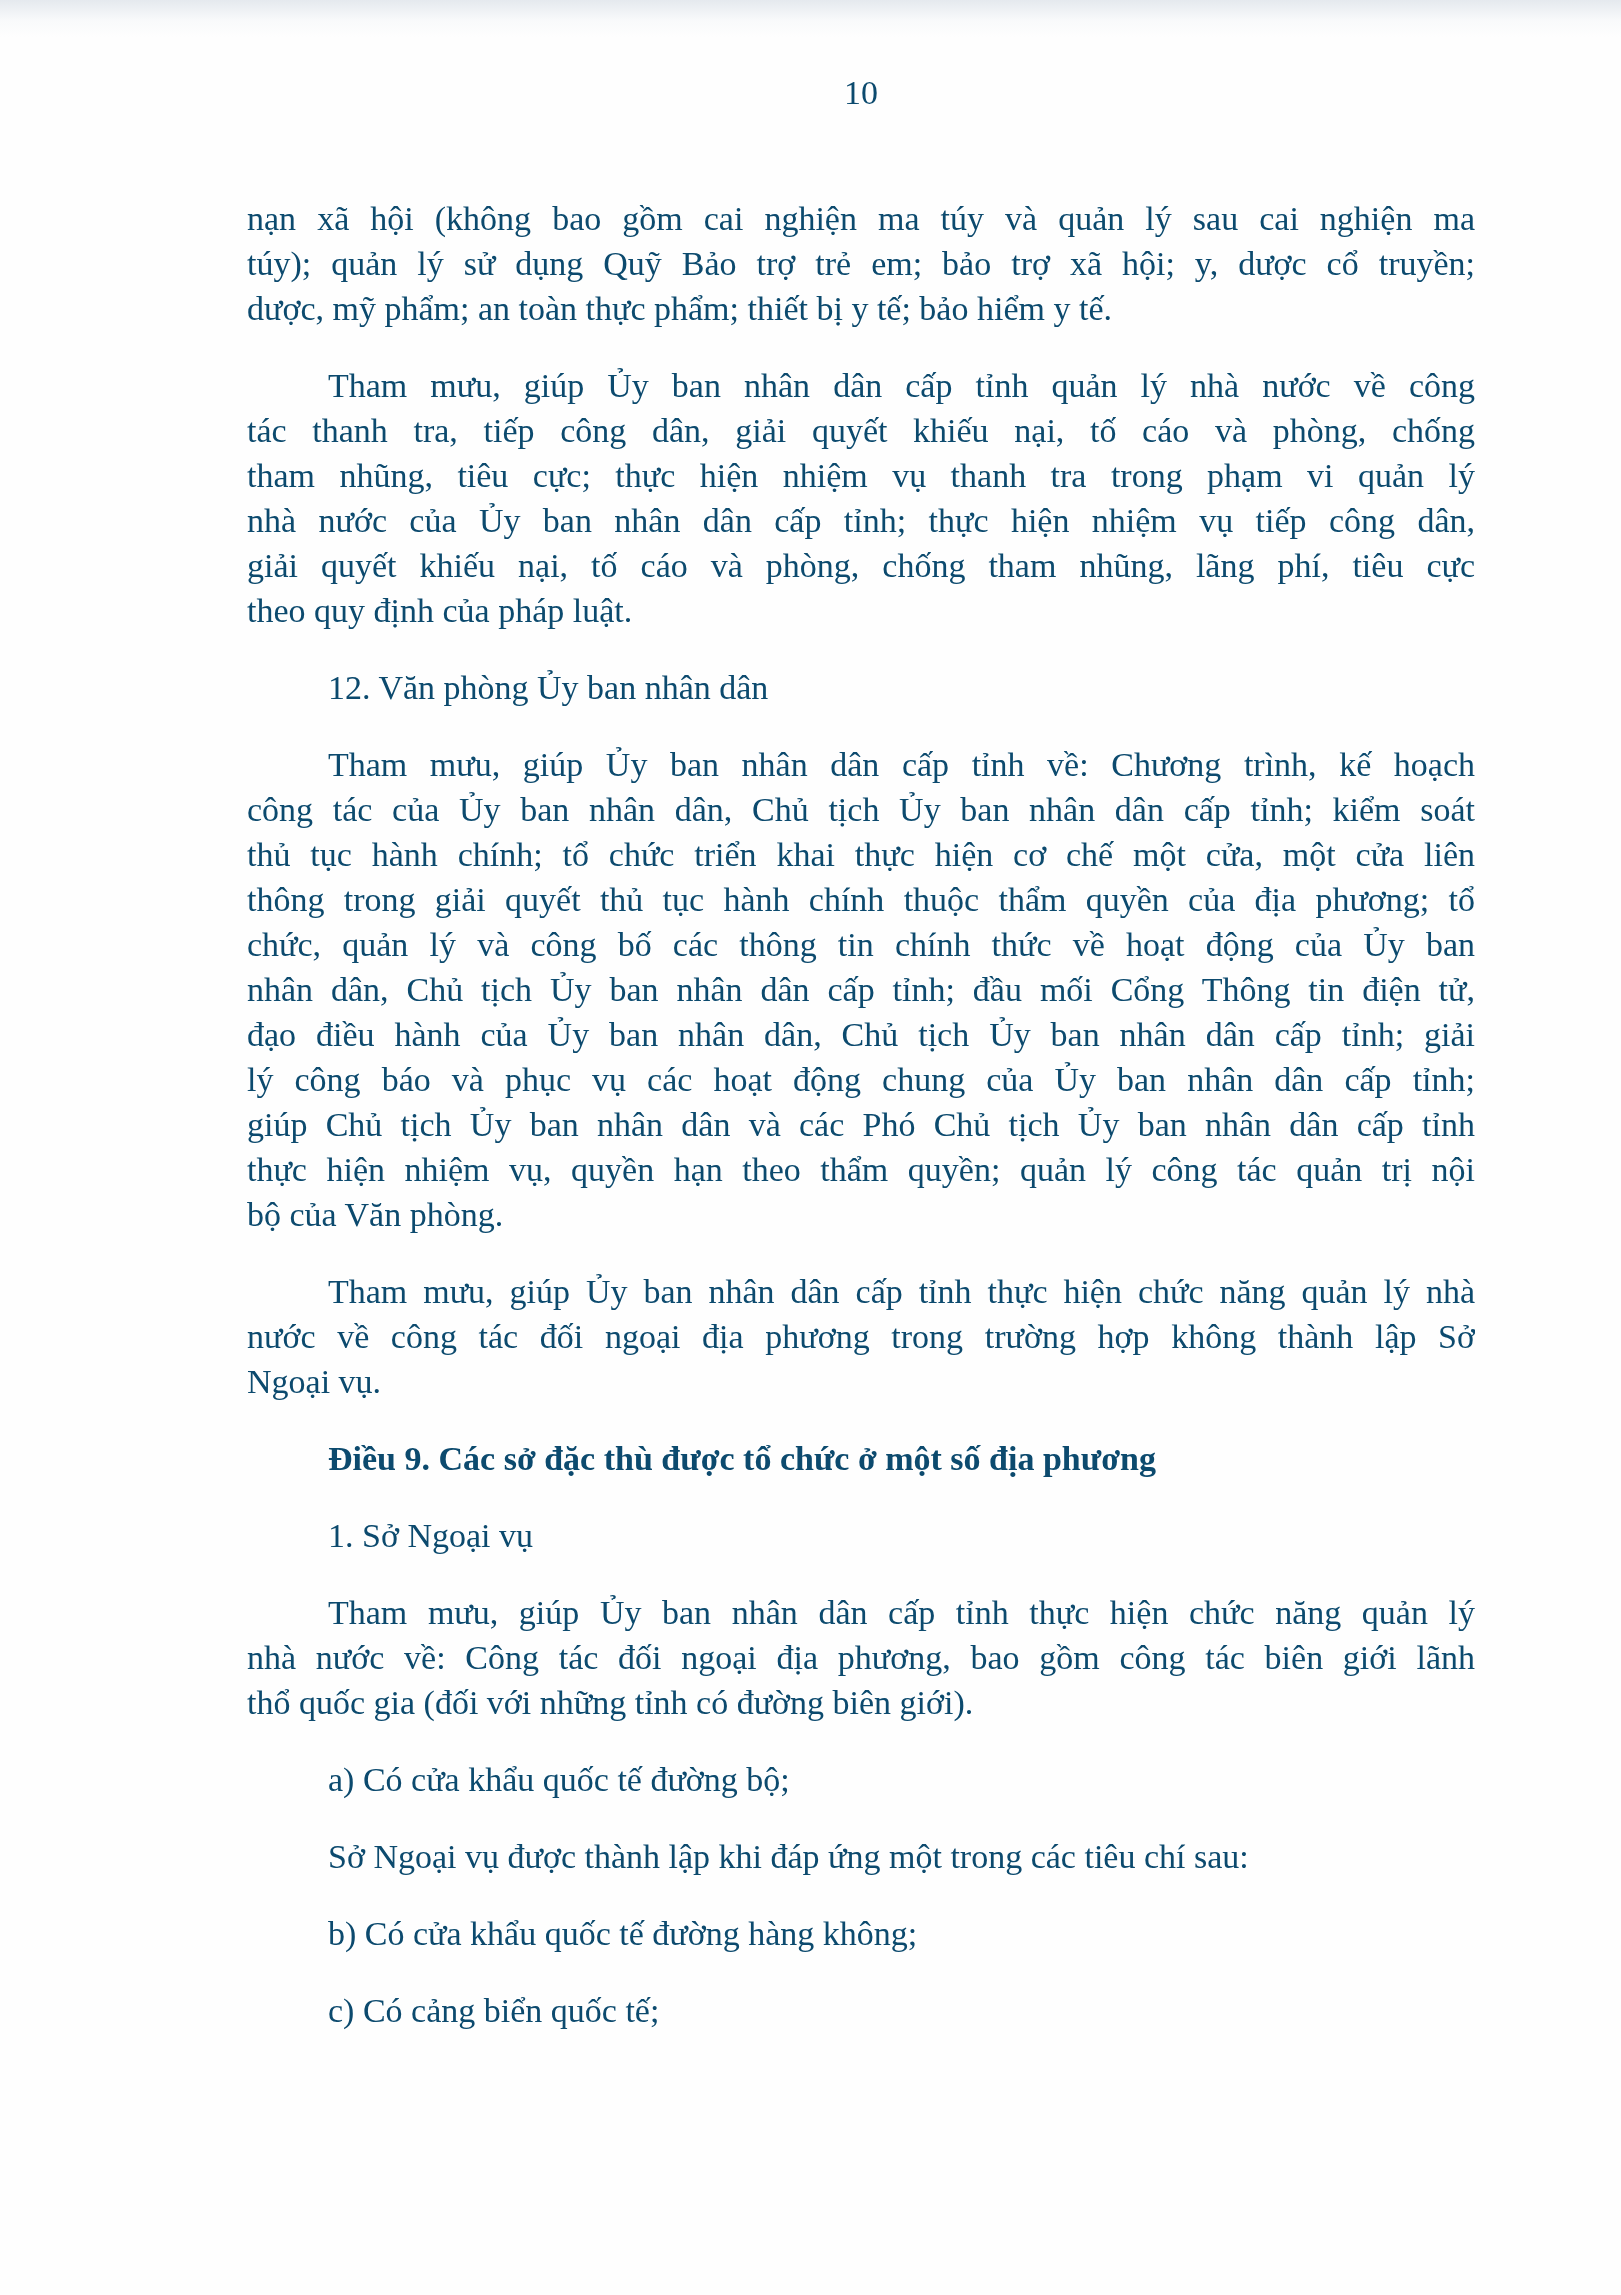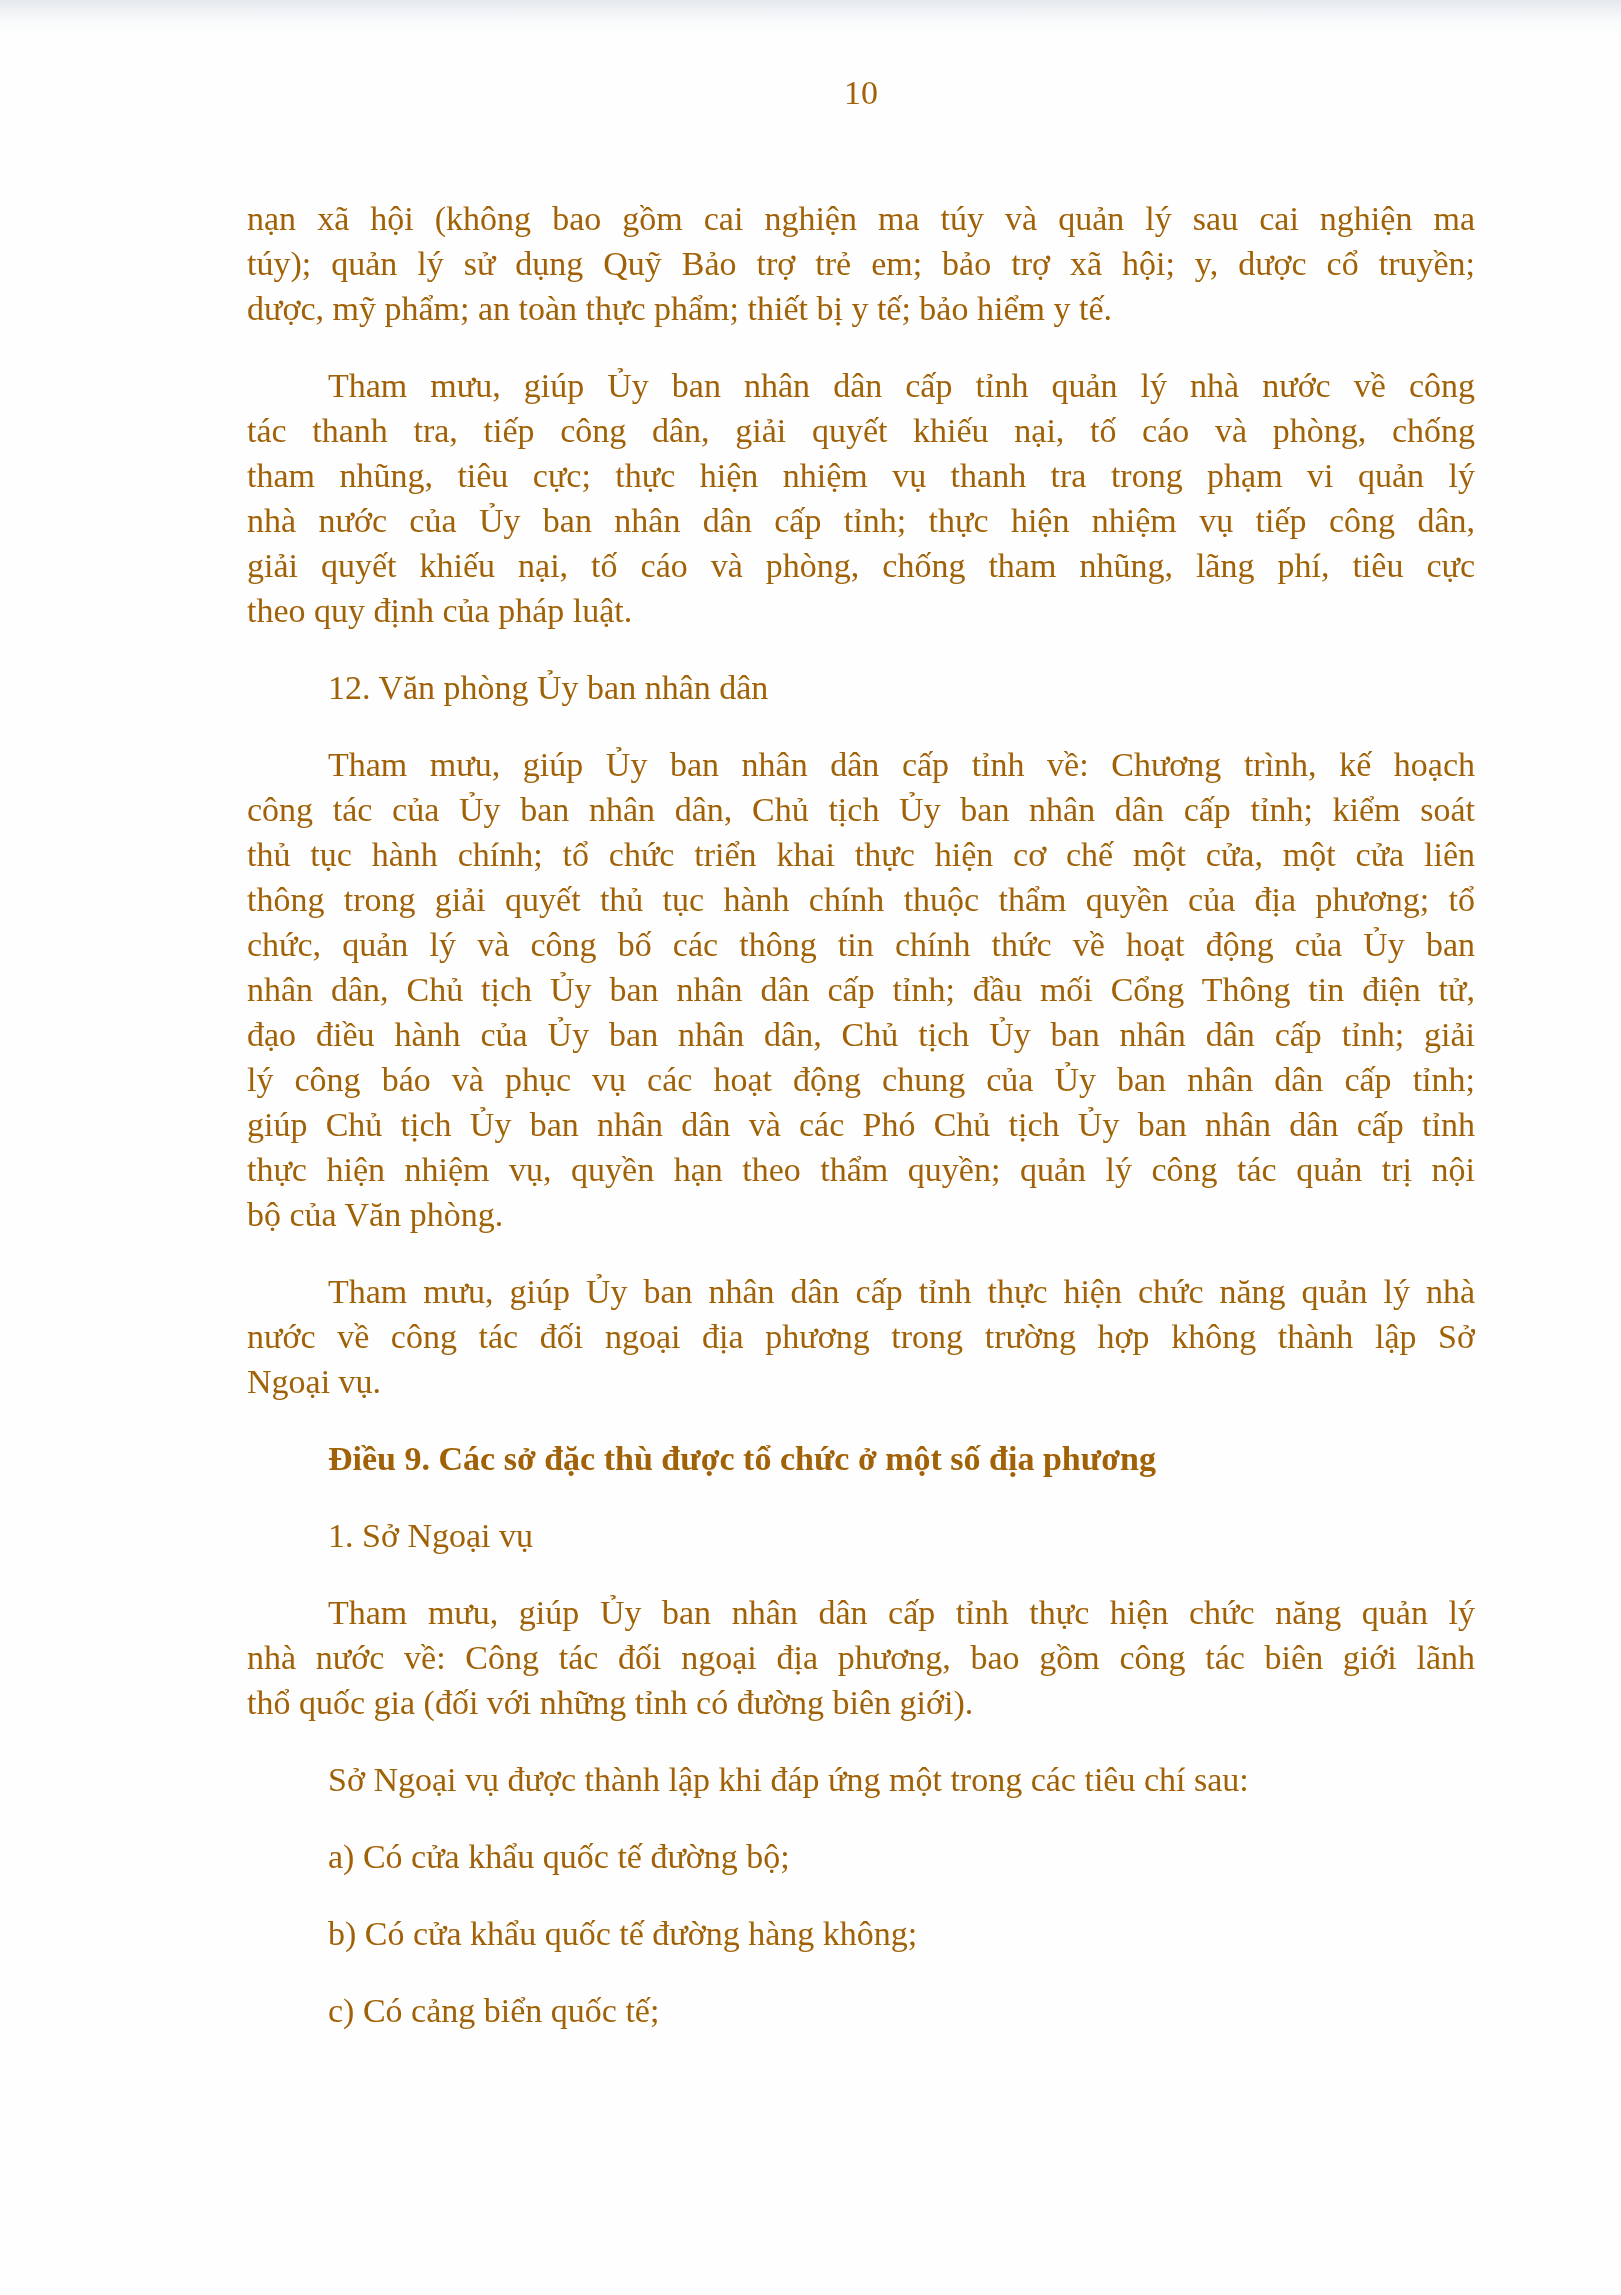--- a/index.html
+++ b/index.html
@@ -1,21 +1,21 @@
 <!DOCTYPE html>
 <html style="font-size:13px"><head>
 <meta charset="utf-8">
 <style>
   html, body { margin: 0; padding: 0; background: #ffffff; }
   .page {
     position: relative;
     width: 1621px;
     height: 2295px;
     background: #fefefe;
-    color: #a16207;
+    color: #0c4a6e;
     font-family: "Liberation Serif", "DejaVu Serif", serif;
     font-size: 34px;
     overflow: hidden;
   }
   .scan-noise-top {
     position: absolute;
     top: 0; left: 0;
     width: 100%; height: 37px;
     background: linear-gradient(to bottom, rgba(208,216,225,0.55), rgba(232,237,242,0.25) 55%, rgba(255,255,255,0));
     pointer-events: none;
@@ -88,24 +88,24 @@
         </div>
         <div class="block heading">
           <div class="line first last indent">1. Sở Ngoại vụ</div>
         </div>
         <div class="block paragraph">
           <div class="line first indent">Tham mưu, giúp Ủy ban nhân dân cấp tỉnh thực hiện chức năng quản lý</div>
           <div class="line">nhà nước về: Công tác đối ngoại địa phương, bao gồm công tác biên giới lãnh</div>
           <div class="line last">thổ quốc gia (đối với những tỉnh có đường biên giới).</div>
         </div>
         <div class="block paragraph">
-          <div class="line first last indent">Sở Ngoại vụ được thành lập khi đáp ứng một trong các tiêu chí sau:</div>
+          <div class="line first last indent">a) Có cửa khẩu quốc tế đường bộ;</div>
         </div>
         <div class="block paragraph">
-          <div class="line first last indent">a) Có cửa khẩu quốc tế đường bộ;</div>
+          <div class="line first last indent">Sở Ngoại vụ được thành lập khi đáp ứng một trong các tiêu chí sau:</div>
         </div>
         <div class="block paragraph">
           <div class="line first last indent">b) Có cửa khẩu quốc tế đường hàng không;</div>
         </div>
         <div class="block paragraph">
           <div class="line first last indent">c) Có cảng biển quốc tế;</div>
         </div>
       </div>
   </div>
 </div>

